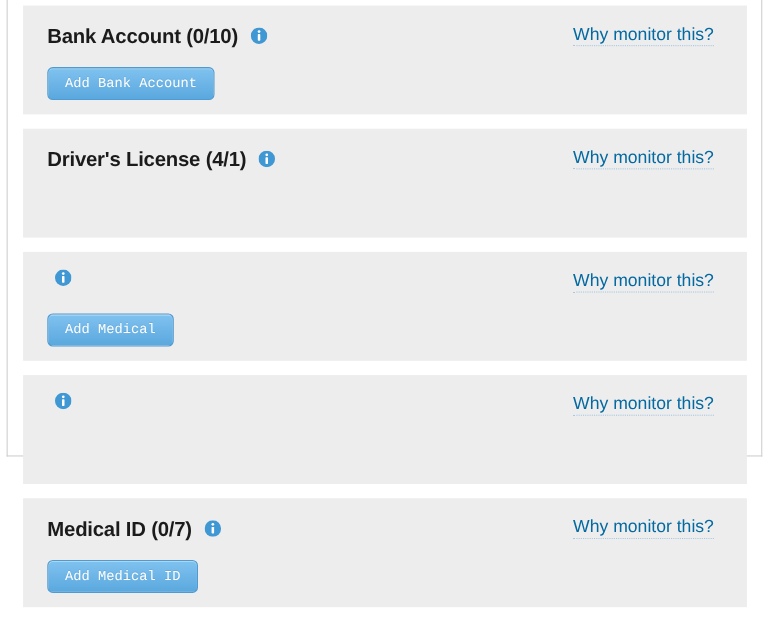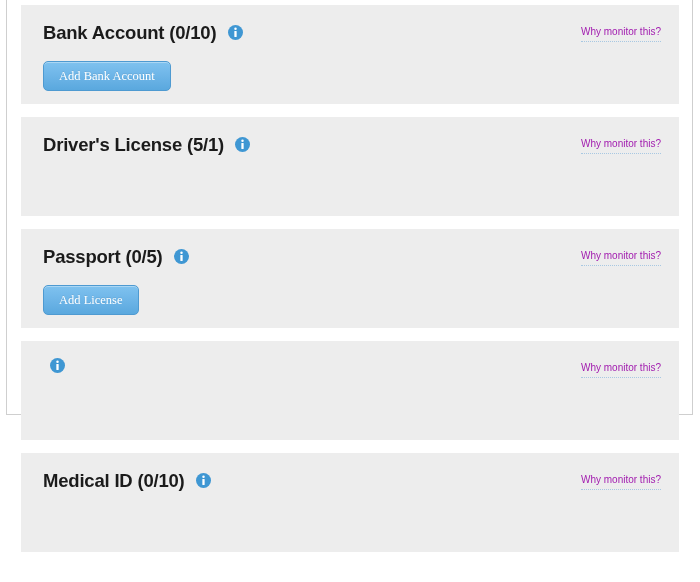--- a/index.html
+++ b/index.html
@@ -69,40 +69,40 @@
     height: 15px;
     margin-left: 7px;
     vertical-align: middle;
     position: relative;
     top: -1px;
   }
   .info-icon svg { display: block; }
 
   .why-link {
     position: absolute;
-    right: 4px;
+    right: 16px;
     top: 3px;
-    font-size: 10px;
-    color: #a21caf;
+    font-size: 16px;
+    color: #0369a1;
     text-decoration: none;
     border-bottom: 1px dotted #a8c8e2;
     padding-bottom: 1px;
     line-height: 16px;
     white-space: nowrap;
     cursor: pointer;
   }
 
   .add-btn {
     position: absolute;
     left: 22px;
     top: 56px;
     height: 30px;
     padding: 0 15px;
     box-sizing: border-box;
-    font-family: Liberation Serif, serif;
+    font-family: Liberation Mono, monospace;
     font-size: 12.5px;
     color: #ffffff;
     line-height: 28px;
     text-align: center;
     white-space: nowrap;
     border: 1px solid #4e9ad1;
     border-radius: 5px;
     background: linear-gradient(to bottom, #7fc2ef 0%, #6fb6e8 45%, #5aa8de 100%);
     box-shadow: inset 0 1px 0 rgba(255,255,255,0.35);
     cursor: pointer;
@@ -124,67 +124,67 @@
           <rect x="6.35" y="6" width="2.3" height="6" rx="0.6" fill="#ffffff"></rect>
         </svg>
       </span>
       <a class="why-link">Why monitor this?</a>
     </div>
     <div class="add-btn">Add Bank Account</div>
   </div>
 
   <div class="item-card">
     <div class="card-header-row">
-      <span class="card-title">Driver's License (5/1)</span>
+      <span class="card-title">Driver's License (4/1)</span>
       <span class="info-icon">
         <svg width="15" height="15" viewBox="0 0 15 15" aria-hidden="true">
           <circle cx="7.5" cy="7.5" r="7.5" fill="#3f97d3"></circle>
           <circle cx="7.5" cy="3.7" r="1.25" fill="#ffffff"></circle>
           <rect x="6.35" y="6" width="2.3" height="6" rx="0.6" fill="#ffffff"></rect>
         </svg>
       </span>
       <a class="why-link">Why monitor this?</a>
     </div>
   </div>
 
   <div class="item-card">
     <div class="card-header-row">
-      <span class="card-title">Passport (0/5)</span>
       <span class="info-icon">
         <svg width="15" height="15" viewBox="0 0 15 15" aria-hidden="true">
           <circle cx="7.5" cy="7.5" r="7.5" fill="#3f97d3"></circle>
           <circle cx="7.5" cy="3.7" r="1.25" fill="#ffffff"></circle>
           <rect x="6.35" y="6" width="2.3" height="6" rx="0.6" fill="#ffffff"></rect>
         </svg>
       </span>
       <a class="why-link">Why monitor this?</a>
     </div>
-    <div class="add-btn">Add License</div>
+    <div class="add-btn">Add Medical</div>
   </div>
 
   <div class="item-card">
     <div class="card-header-row">
       <span class="info-icon">
         <svg width="15" height="15" viewBox="0 0 15 15" aria-hidden="true">
           <circle cx="7.5" cy="7.5" r="7.5" fill="#3f97d3"></circle>
           <circle cx="7.5" cy="3.7" r="1.25" fill="#ffffff"></circle>
           <rect x="6.35" y="6" width="2.3" height="6" rx="0.6" fill="#ffffff"></rect>
         </svg>
       </span>
       <a class="why-link">Why monitor this?</a>
     </div>
   </div>
 
   <div class="item-card">
     <div class="card-header-row">
-      <span class="card-title">Medical ID (0/10)</span>
+      <span class="card-title">Medical ID (0/7)</span>
       <span class="info-icon">
         <svg width="15" height="15" viewBox="0 0 15 15" aria-hidden="true">
           <circle cx="7.5" cy="7.5" r="7.5" fill="#3f97d3"></circle>
           <circle cx="7.5" cy="3.7" r="1.25" fill="#ffffff"></circle>
           <rect x="6.35" y="6" width="2.3" height="6" rx="0.6" fill="#ffffff"></rect>
         </svg>
       </span>
       <a class="why-link">Why monitor this?</a>
     </div>
+    <div class="add-btn">Add Medical ID</div>
   </div>
 </div>
 </div>
 
 </body></html>

